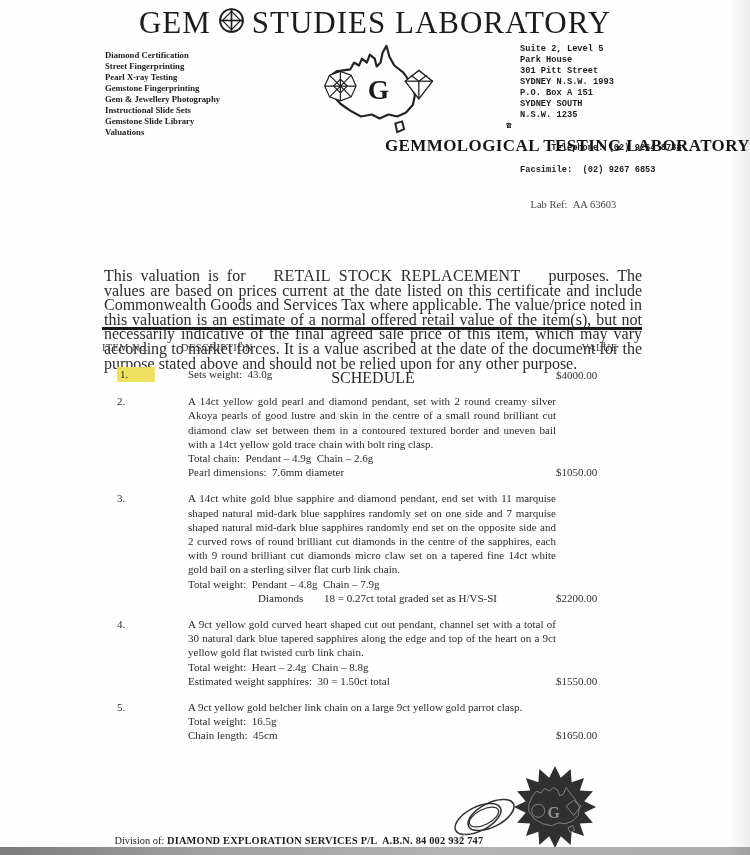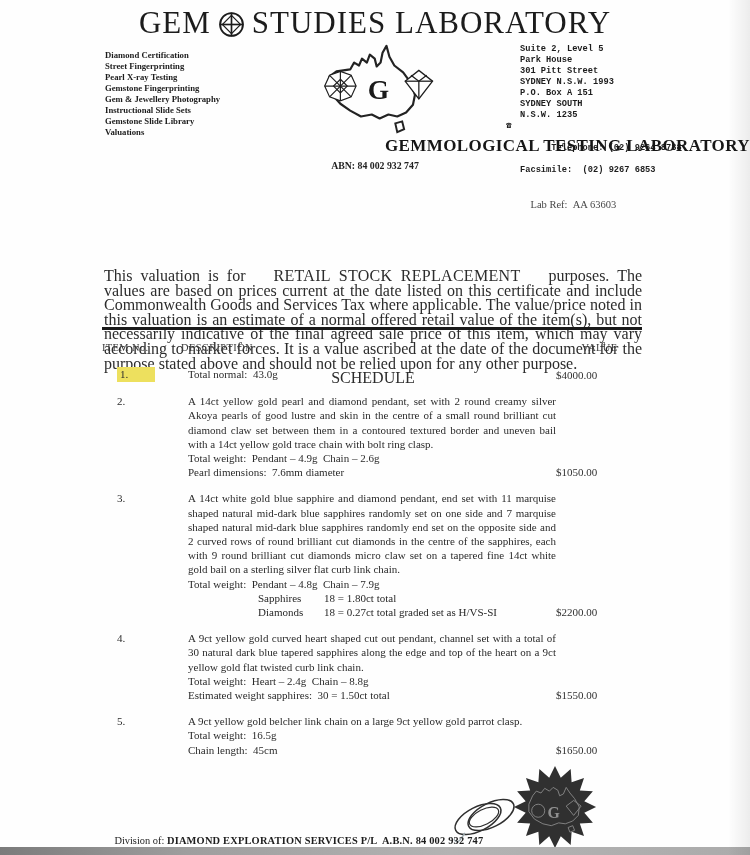--- a/index.html
+++ b/index.html
@@ -4,21 +4,21 @@
 <style>
   html,body{margin:0;padding:0;background:#e9e9e9;}
   .page{
     position:relative;width:750px;height:855px;margin:0 auto;
     background:#fefefe;overflow:hidden;
     font-family:"Liberation Serif","DejaVu Serif",serif;color:#272727;
   }
   .page::after{content:"";position:absolute;top:0;right:0;width:22px;height:100%;
     background:linear-gradient(90deg,rgba(0,0,0,0),rgba(0,0,0,0.07));pointer-events:none;}
   
-  .title{position:absolute;top:5px;left:0;width:100%;display:flex;justify-content:center;align-items:center;gap:7px;
+  .title{position:absolute;top:5px;left:0;width:100%;display:flex;justify-content:center;align-items:flex-start;gap:7px;
     font-size:31px;letter-spacing:1px;color:#1c1c1c;font-weight:500;}
   .title-gem{width:27px;height:27px;margin-top:2px;}
   .services{position:absolute;left:105px;top:50px;list-style:none;margin:0;padding:0;
     font-size:8.7px;font-weight:bold;line-height:11px;color:#1c1c1c;}
   .map-logo{position:absolute;left:303px;top:40px;width:165px;height:102px;}
   .address{position:absolute;left:520px;top:44px;font-size:8.7px;font-weight:bold;line-height:11px;color:#1c1c1c;font-family:Liberation Mono, monospace;}
   .addr-line{white-space:pre;}
   .phone-line{position:relative;white-space:pre;}
   .phone-glyph{position:absolute;left:-14px;top:0;font-size:9px;font-weight:normal;}
   .subtitle{position:absolute;top:136px;left:0;width:100%;text-align:right;
@@ -114,65 +114,60 @@
     <div class="addr-line">SYDNEY SOUTH</div>
     <div class="addr-line">N.S.W. 1235</div>
     <div class="phone-line">
       <span class="phone-glyph">☎</span>
       <span>Telephone: (02) 9264 8788</span>
     </div>
     <div class="addr-line">Facsimile:  (02) 9267 6853</div>
   </div>
 
   <div class="subtitle">GEMMOLOGICAL TESTING LABORATORY</div>
-  <div class="abn">ABN: 84 002 932 747</div>
 
   <div class="lab-ref">
     <span>Lab Ref:</span><span>&nbsp;&nbsp;</span><span>AA 63603</span>
   </div>
 
   <div class="intro">
     <span>This valuation is for</span><span class="purpose">RETAIL STOCK REPLACEMENT</span><span>purposes.  The values are based on prices current at the date listed on this certificate and include Commonwealth Goods and Services Tax where applicable.  The value/price noted in this valuation is an estimate of a normal offered retail value of the item(s), but not necessarily indicative of the final agreed sale price of this item, which may vary according to market forces.  It is a value ascribed at the date of the document for the purpose stated above and should not be relied upon for any other purpose.</span>
     <div class="schedule">SCHEDULE</div>
   </div>
 
   <div class="schedule-table">
     <div class="thead">
       <div class="col-num">ITEM No.</div>
       <div class="col-desc">DESCRIPTION</div>
       <div class="col-val">VALUE</div>
     </div>
 
     <div class="item-row">
       <div class="col-num item-no"><span class="hl">1.</span></div>
       <div class="col-desc">
-        <p class="detail">Total normal:  43.0g</p>
+        <p class="detail">Sets weight:  43.0g</p>
       </div>
       <div class="col-val item-value">$4000.00</div>
     </div>
 
     <div class="item-row">
       <div class="col-num item-no">2.</div>
       <div class="col-desc">
         <p class="desc">A 14ct yellow gold pearl and diamond pendant, set with 2 round creamy silver Akoya pearls of good lustre and skin in the centre of a small round brilliant cut diamond claw set between them in a contoured textured border and uneven bail with a 14ct yellow gold trace chain with bolt ring clasp.</p>
-        <p class="detail">Total weight:  Pendant – 4.9g  Chain – 2.6g</p>
+        <p class="detail">Total chain:  Pendant – 4.9g  Chain – 2.6g</p>
         <p class="detail">Pearl dimensions:  7.6mm diameter</p>
       </div>
       <div class="col-val item-value">$1050.00</div>
     </div>
 
     <div class="item-row">
       <div class="col-num item-no">3.</div>
       <div class="col-desc">
         <p class="desc">A 14ct white gold blue sapphire and diamond pendant, end set with 11 marquise shaped natural mid-dark blue sapphires randomly set on one side and 7 marquise shaped natural mid-dark blue sapphires randomly end set on the opposite side and 2 curved rows of round brilliant cut diamonds in the centre of the sapphires, each with 9 round brilliant cut diamonds micro claw set on a tapered fine 14ct white gold bail on a sterling silver flat curb link chain.</p>
         <p class="detail">Total weight:  Pendant – 4.8g  Chain – 7.9g</p>
-        <div class="stone-row">
-          <span class="stone-name">Sapphires</span>
-          <span>18 = 1.80ct total</span>
-        </div>
         <div class="stone-row">
           <span class="stone-name">Diamonds</span>
           <span>18 = 0.27ct total graded set as H/VS-SI</span>
         </div>
       </div>
       <div class="col-val item-value">$2200.00</div>
     </div>
 
     <div class="item-row">
       <div class="col-num item-no">4.</div>

